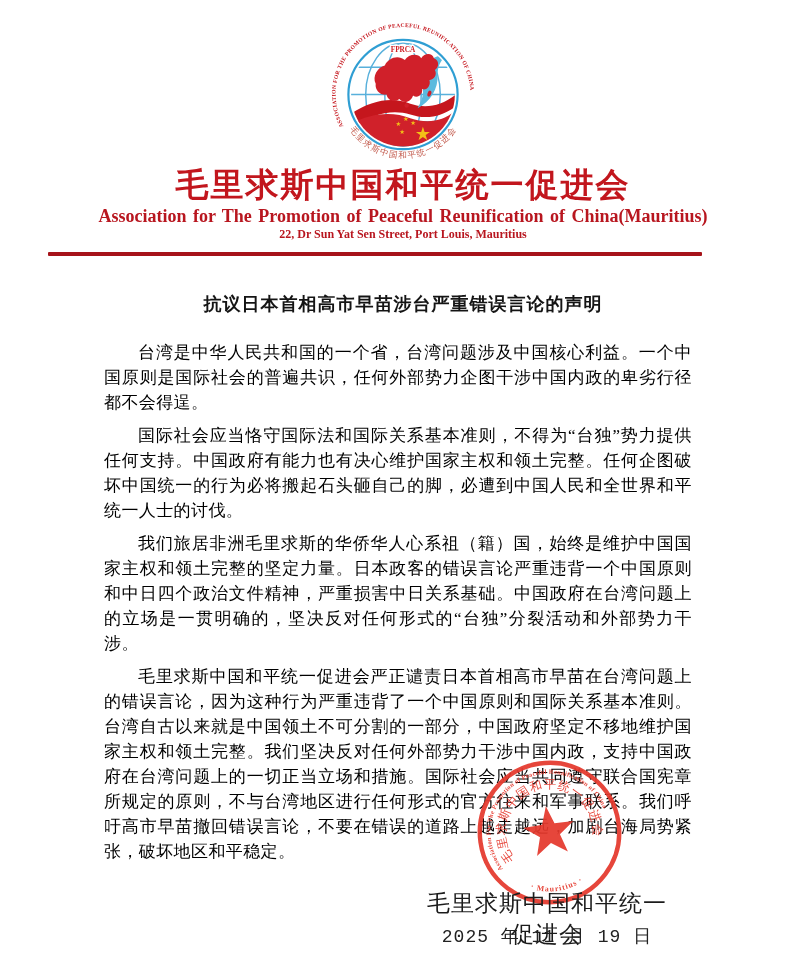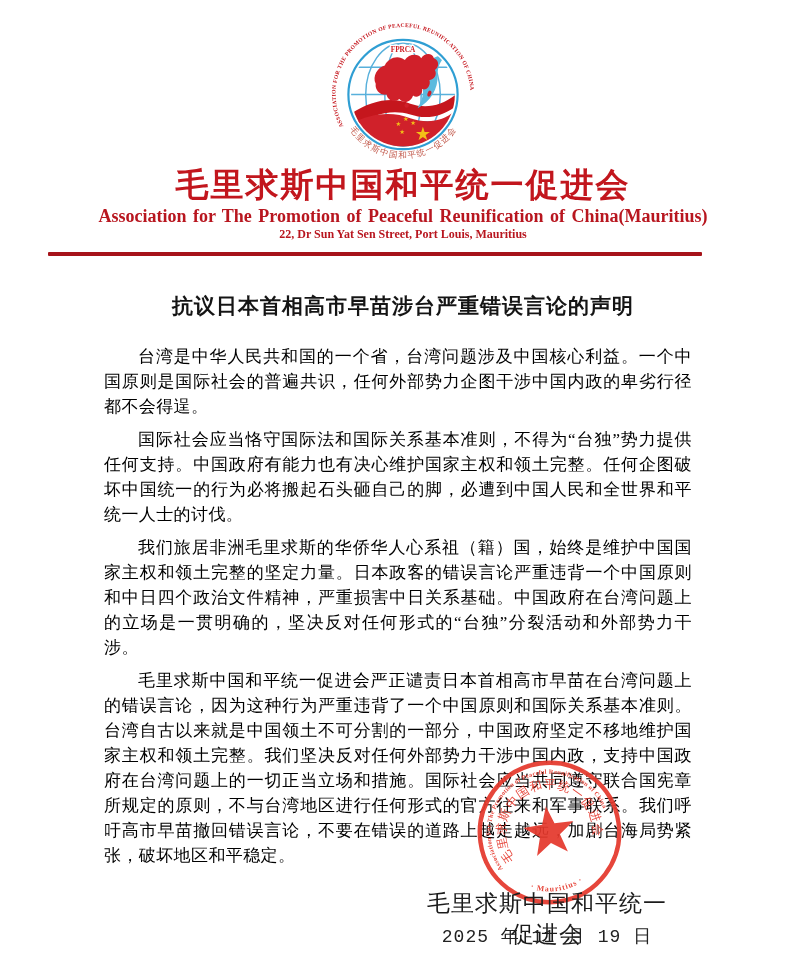--- a/index.html
+++ b/index.html
@@ -23,21 +23,21 @@
   }
   .org-address {
     font-size:12px; font-weight:bold; color:#b8161f; line-height:17px;
   }
   .rule {
     margin:9px 104px 0 48px; height:4px; background:#a6131a; border-radius:1px;
   }
   
   .doc-title {
     margin-top:36px; text-align:center;
-    font-size:21px; font-weight:bold; color:#141414; letter-spacing:1px;
+    font-size:18px; font-weight:bold; color:#141414; letter-spacing:1px;
   }
   .body-text { margin:24px 114px 0 104px; }
   .body-text p {
     font-size:17px; line-height:25px; text-align:justify;
     text-indent:2em; margin-bottom:8px; color:#000000;
     letter-spacing:0.4px;
   }
   
   .seal {
     position:absolute; left:471px; top:754px; width:157px; height:157px;

